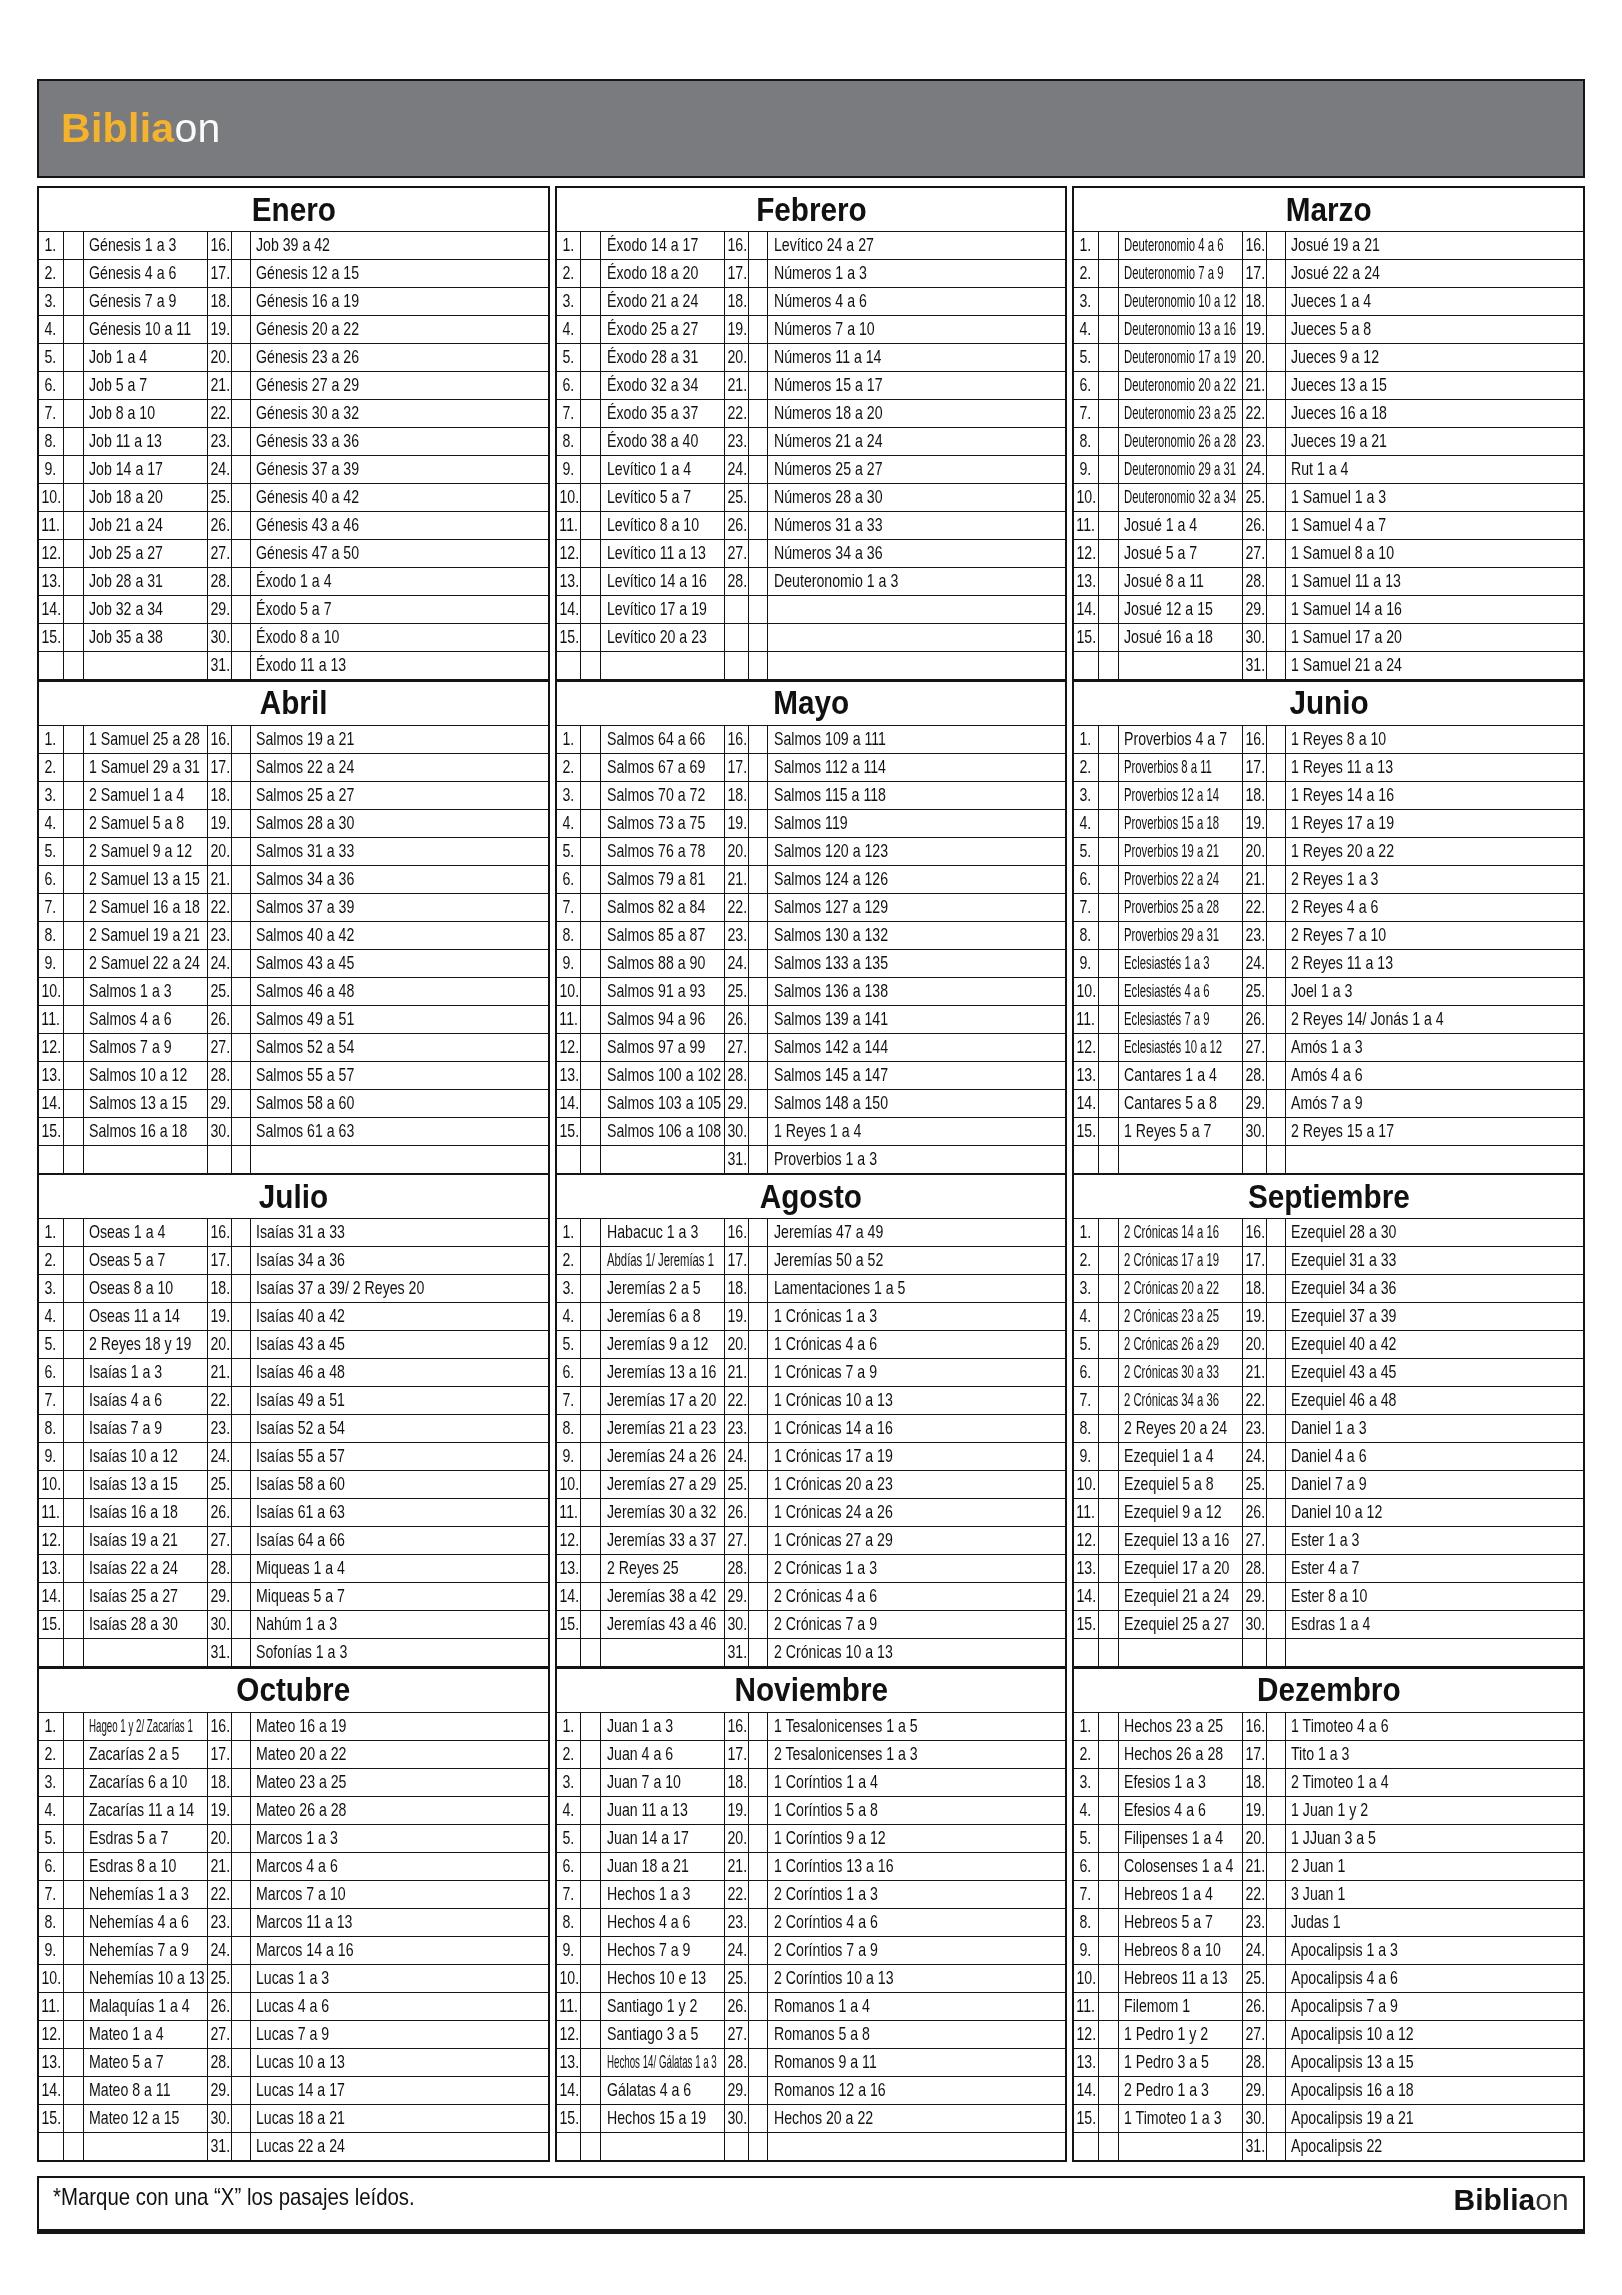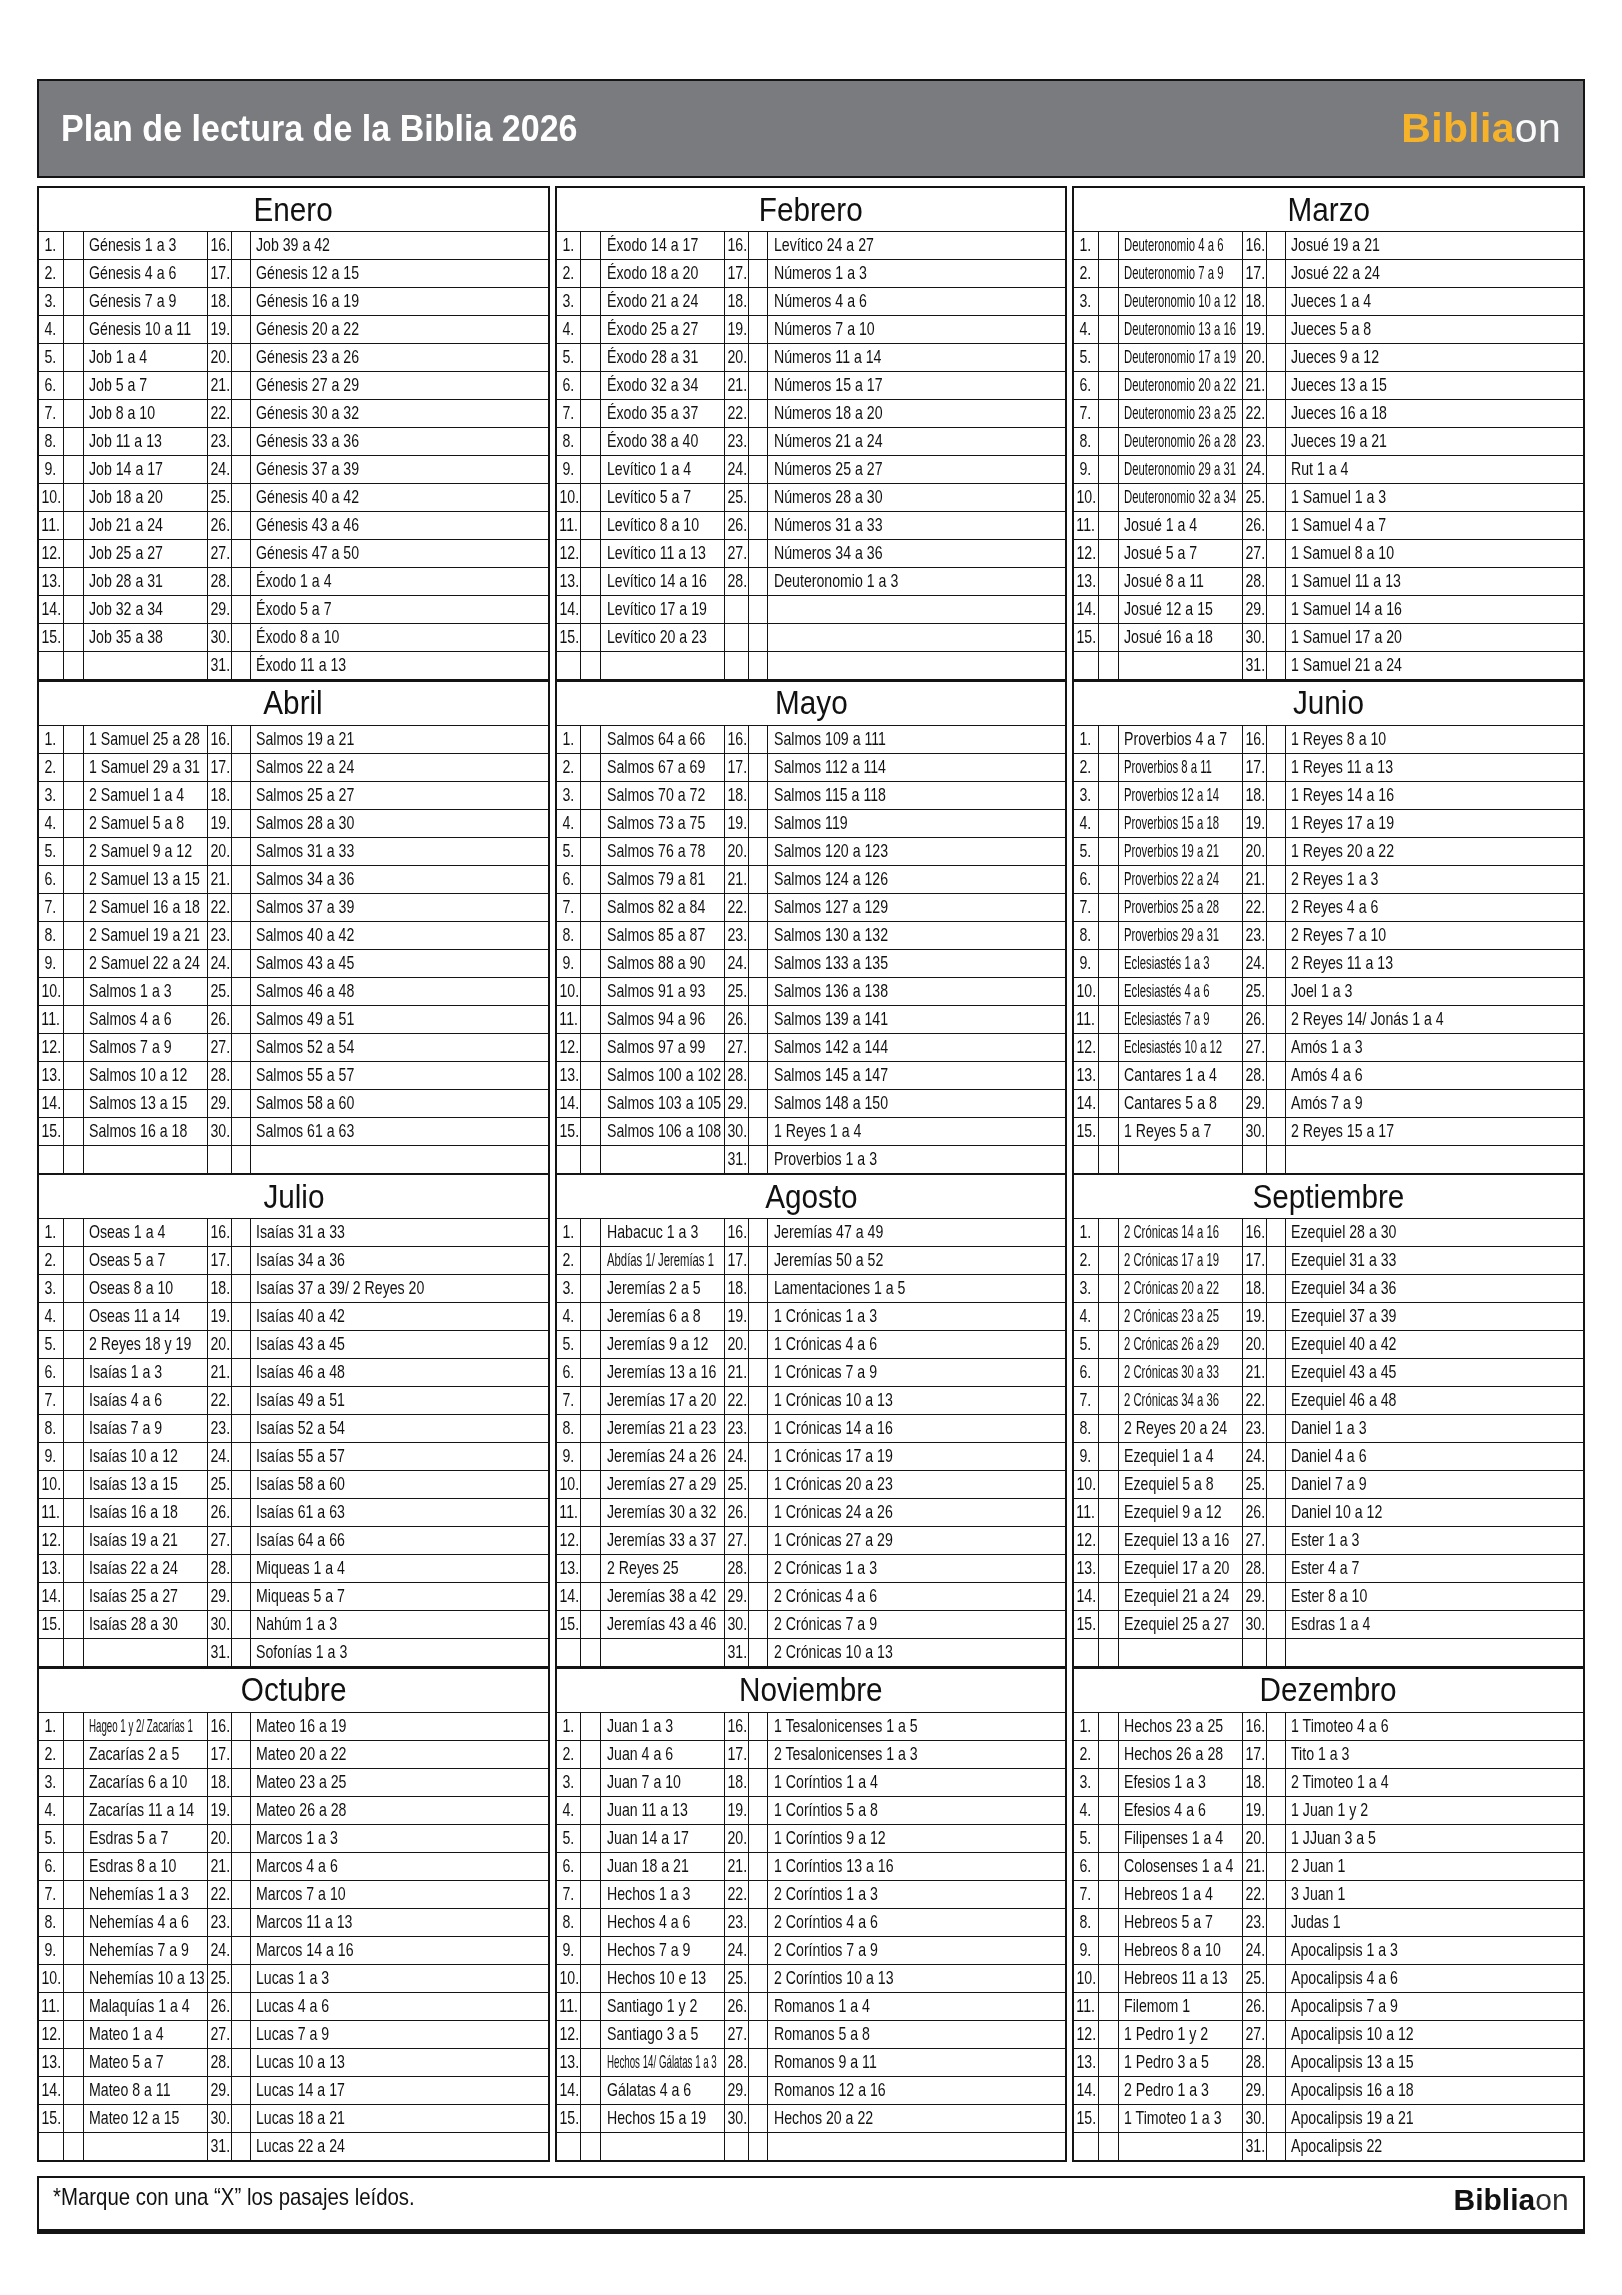--- a/index.html
+++ b/index.html
@@ -24,21 +24,21 @@
 
   
   .months-grid{
     position:absolute;left:37px;top:186px;width:1548px;
     display:grid;grid-template-columns:repeat(3,1fr);grid-auto-rows:485px;
     column-gap:4.6px;row-gap:8.5px;
   }
   table.month{width:100%;height:100%;border-collapse:collapse;table-layout:fixed;
     border:2.6px solid var(--line,#141414);}
   .month th,.month td{border:1.3px solid var(--line,#141414);}
-  .month th{height:43px;font-size:33px;font-weight:400;text-align:center;padding:0;}
+  .month th{height:43px;font-size:33px;font-weight:700;text-align:center;padding:0;}
   .month th .cx{transform:scaleX(.9);transform-origin:center;}
   .month td{height:27px;padding:0;vertical-align:middle;}
   col.c-day{width:25px}col.c-chk{width:20px}col.c-pl{width:124px}
   col.c-day2{width:24px}col.c-chk2{width:19px}col.c-pr{width:auto}
   td.day{text-align:center;font-size:17.7px;}
   td.day .cx{transform:scaleX(.8);transform-origin:center;}
   td.passage{padding-left:5.9px;font-size:17.7px;}
   td.passage .cx{transform:scaleX(.8);}
   td.passage .cx.xs{transform:scaleX(.64);}
   td.passage .cx.xxs{transform:scaleX(.55);}
@@ -53,23 +53,20 @@
   .footnote .cx{transform:scaleX(.85);}
   .footer-brand{font-size:30px;font-weight:800;color:#111;white-space:nowrap;line-height:1.1;}
   .footer-brand .on{font-weight:400;color:#2e2e30;}
 </style>
 </head>
 <body>
 
 <div class="page">
 
   <div class="header-bar">
-    <div class="page-title">
-      <span class="cx">Plan de lectura de la Biblia 2026</span>
-    </div>
     <div class="brand">
       <span>Biblia</span><span class="on">on</span>
     </div>
   </div>
 
   <div class="months-grid">
   <table class="month">
     <colgroup>
       <col class="c-day">
           <col class="c-chk">

